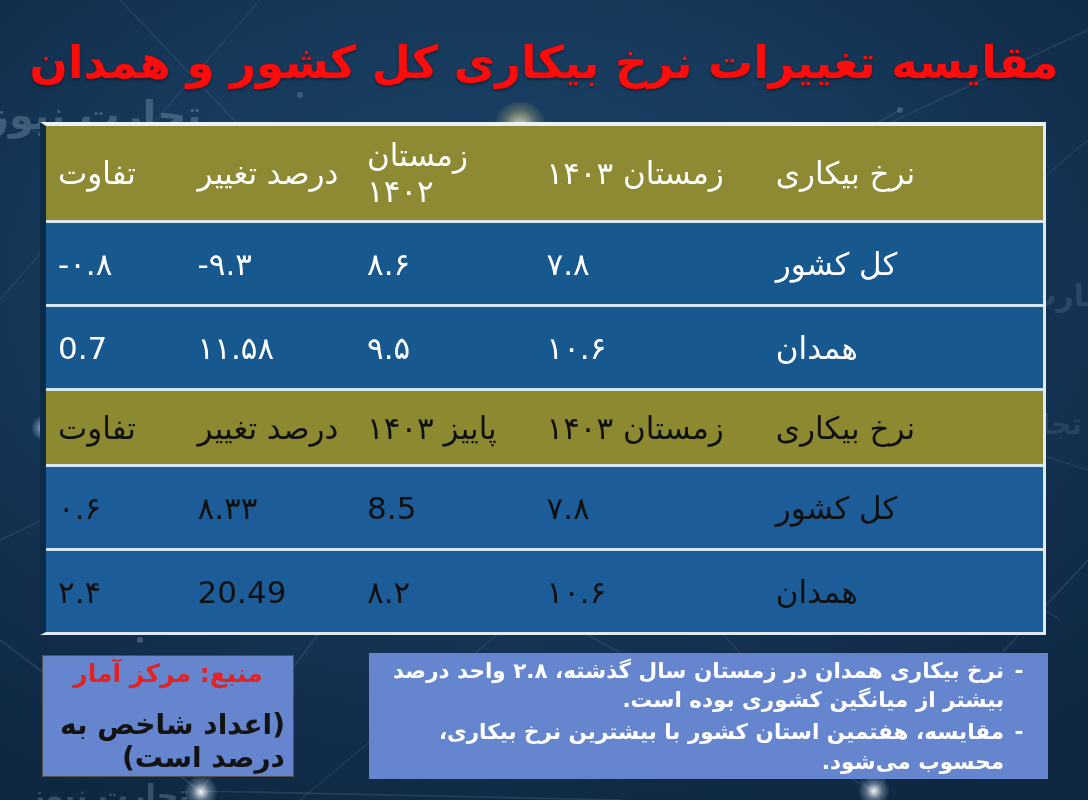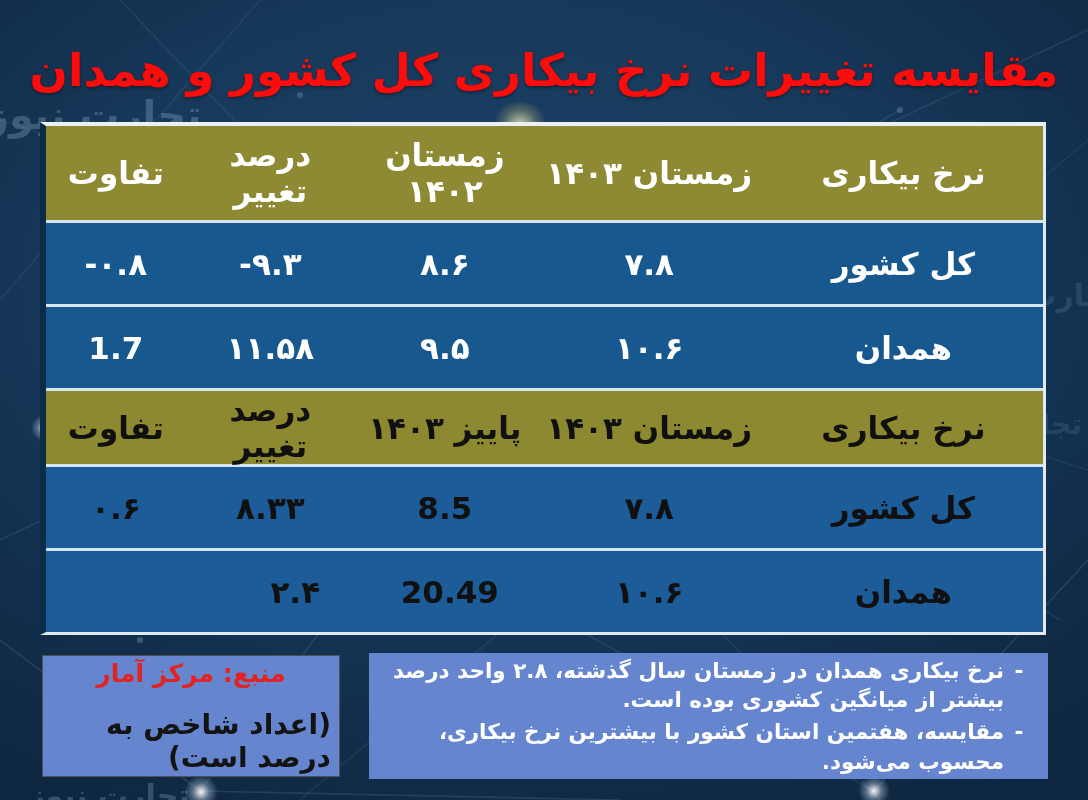--- a/index.html
+++ b/index.html
@@ -21,49 +21,49 @@
     white-space:nowrap;pointer-events:none;
   }
   .wm1{left:-14px;top:92px;font-size:40px;opacity:.30;}
   .wm2{left:566px;top:243px;font-size:37px;opacity:.22;}
   .wm3{right:-30px;top:278px;font-size:30px;opacity:.16;}
   .wm4{left:28px;top:778px;font-size:30px;opacity:.28;}
   .wm5{right:6px;top:408px;font-size:28px;opacity:.14;}
 
   .title{
     position:absolute;z-index:2;top:36px;left:0;right:0;
-    margin:8px;text-align:center;
+    margin:0;text-align:center;
     font-size:45px;font-weight:bold;color:#fb0d0d;
     text-shadow:0 0 1px #8e0404, 0 2px 3px rgba(0,0,0,.35);
     letter-spacing:-1px;
   }
 
   .table{
     position:absolute;z-index:2;left:40px;top:122px;width:1006px;
     border-top:4px solid #e9f1f7;
     border-right:3px solid #dfeaf2;
     border-bottom:3px solid #dfeaf2;
     border-left:6px solid #0c2b47;
     box-sizing:border-box;
     display:flex;flex-direction:column;
   }
   .row{display:flex;align-items:center;border-bottom:3px solid #d6e5f0;}
   .row:last-child{border-bottom:none;}
   .row.header{background:#8d8a33;height:94px;}
   .row.header.h2{height:73px;background:#8c8930;}
   .row.data{background:#17598f;height:81px;}
   .row.data.sec2{background:#1c5d99;}
-  .cell{box-sizing:border-box;text-align:center;font-weight:bold;font-size:31px;padding:0 4px;}
+  .cell{box-sizing:border-box;text-align:left;font-weight:normal;font-size:31px;padding:0 12px;}
   .c1{width:28%;} .c2{width:23%;} .c3{width:18%;} .c4{width:17%;} .c5{width:14%;}
   .white-text .cell{color:#ffffff;}
   .black-text .cell{color:#101010;}
   .cell.num{direction:ltr;unicode-bidi:isolate;}
 
   .source-box{
-    position:absolute;z-index:2;left:42px;top:655px;width:298px;height:122px;
+    position:absolute;z-index:2;left:42px;top:655px;width:252px;height:122px;
     background:#6586ce;border:1px solid #51524f;
     display:flex;flex-direction:column;align-items:center;justify-content:center;
     gap:20px;box-sizing:border-box;padding:6px 8px;
   }
   .source-label{color:#e32222;font-weight:bold;font-size:25px;}
   .source-note{color:#131313;font-weight:bold;font-size:28px;}
 
   .notes-box{
     position:absolute;z-index:2;left:369px;top:653px;width:679px;height:126px;
     background:#6586ce;box-sizing:border-box;
@@ -137,21 +137,21 @@
       <div class="cell c3 num">۸.۶</div>
       <div class="cell c4 num">-۹.۳</div>
       <div class="cell c5 num">-۰.۸</div>
     </div>
 
     <div class="row data white-text">
       <div class="cell c1">همدان</div>
       <div class="cell c2 num">۱۰.۶</div>
       <div class="cell c3 num">۹.۵</div>
       <div class="cell c4 num">۱۱.۵۸</div>
-      <div class="cell c5 num">1.7</div>
+      <div class="cell c5 num">0.7</div>
     </div>
 
     <div class="row header h2 black-text">
       <div class="cell c1">نرخ بیکاری</div>
       <div class="cell c2">زمستان ۱۴۰۳</div>
       <div class="cell c3">پاییز ۱۴۰۳</div>
       <div class="cell c4">درصد تغییر</div>
       <div class="cell c5">تفاوت</div>
     </div>
 
@@ -159,20 +159,21 @@
       <div class="cell c1">کل کشور</div>
       <div class="cell c2 num">۷.۸</div>
       <div class="cell c3 num">8.5</div>
       <div class="cell c4 num">۸.۳۳</div>
       <div class="cell c5 num">۰.۶</div>
     </div>
 
     <div class="row data sec2 black-text">
       <div class="cell c1">همدان</div>
       <div class="cell c2 num">۱۰.۶</div>
+      <div class="cell c3 num">۸.۲</div>
       <div class="cell c4 num">20.49</div>
       <div class="cell c5 num">۲.۴</div>
     </div>
 
   </div>
 
   <div class="source-box">
     <div class="source-label">منبع: مرکز آمار</div>
     <div class="source-note">(اعداد شاخص به درصد است)</div>
   </div>

